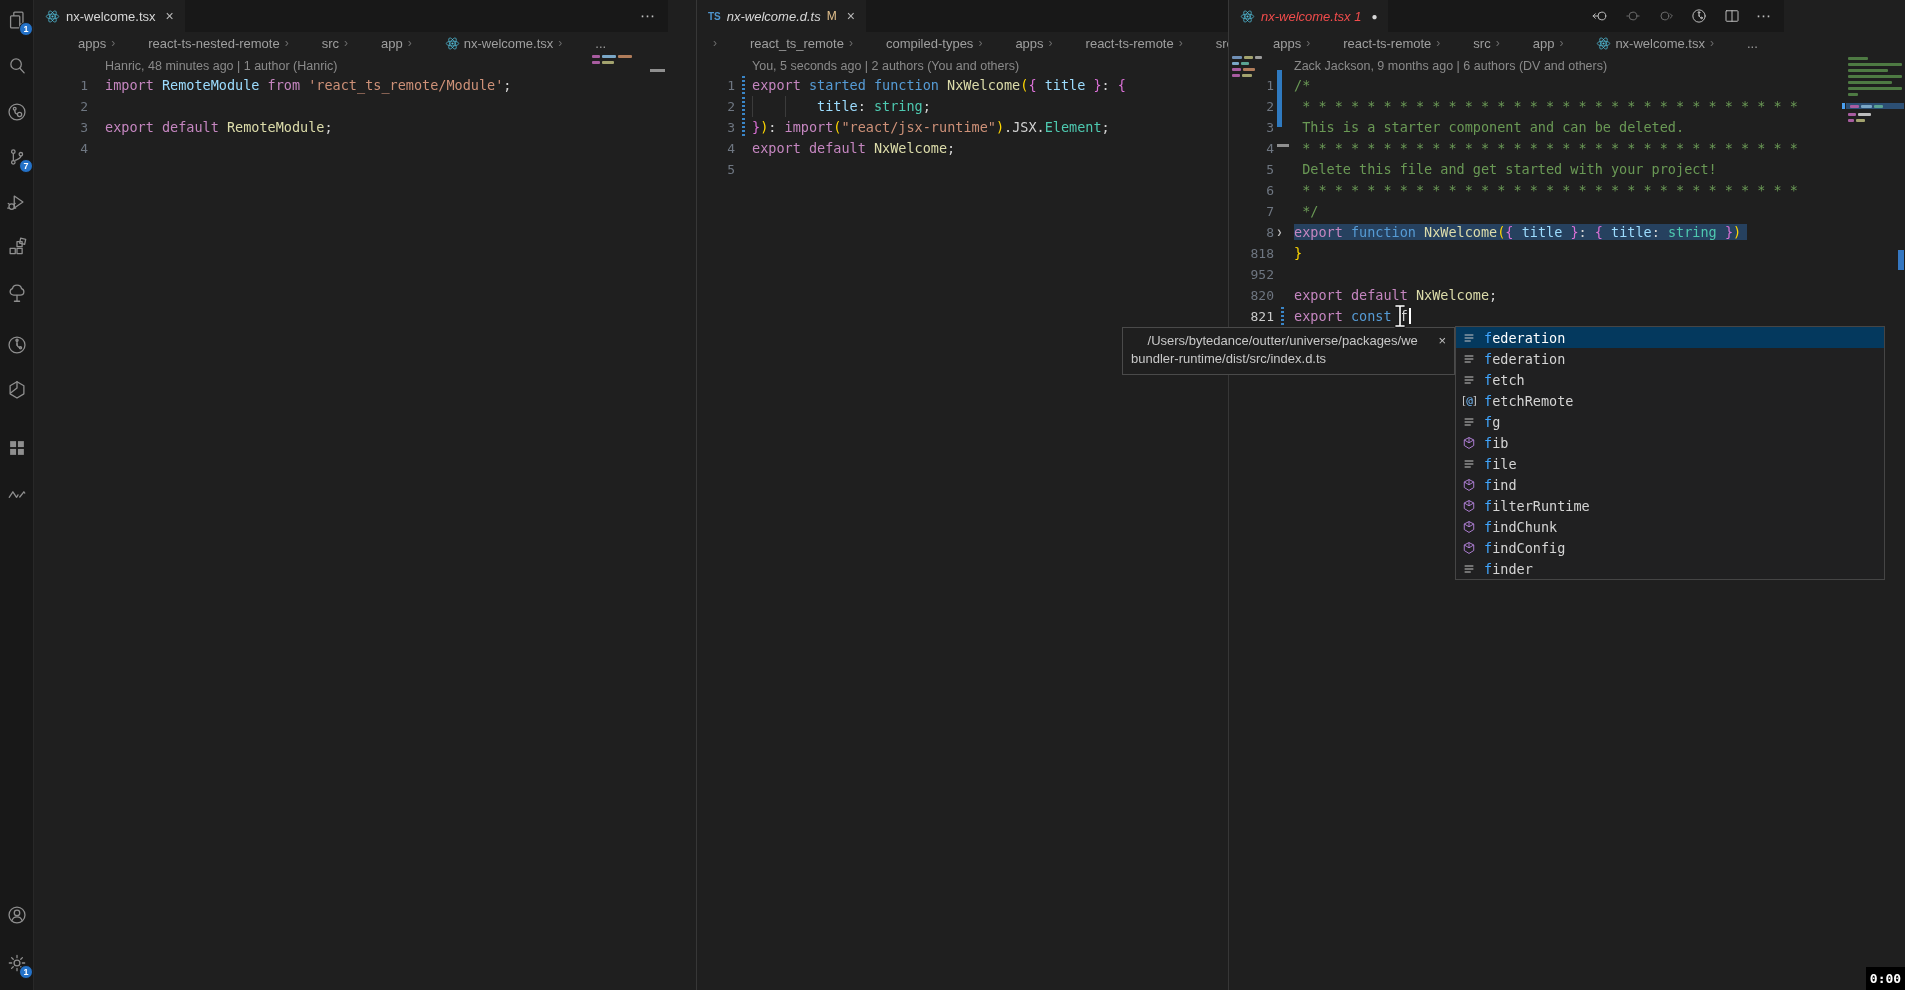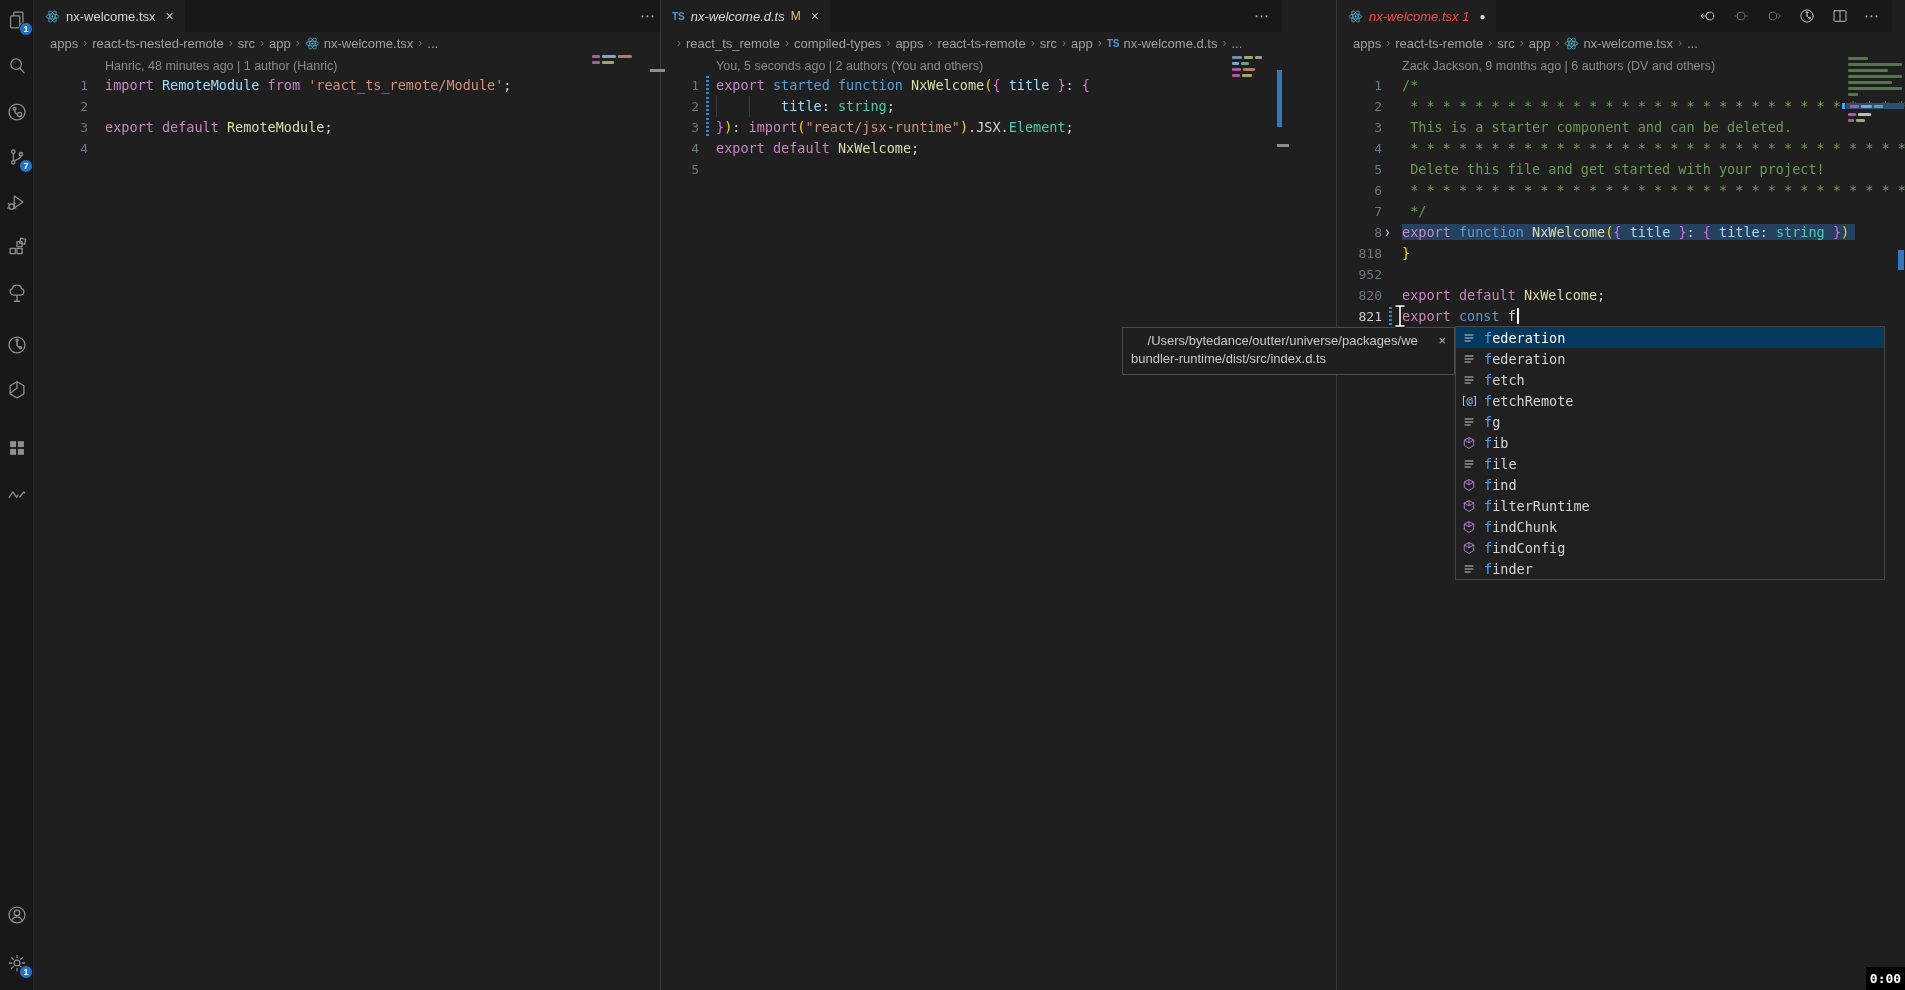--- a/index.html
+++ b/index.html
@@ -24,21 +24,21 @@
   .tab .git-m { color:#e2c08d; font-size:12px; }
   .tab .close { color:#b9b9b9; font-size:14px; margin-left:4px; cursor:pointer; }
   .tab .dirty { color:#d7d7d7; font-size:10px; margin-left:4px; }
   .tab-actions { display:flex; align-items:center; gap:15px; padding:0 12px; color:#c5c5c5; }
   .tab-actions .act { cursor:pointer; display:flex; align-items:center; }
   .tab-actions svg { width:18px; height:18px; stroke:#bfbfbf; fill:none; stroke-width:1.3; stroke-linecap:round; stroke-linejoin:round; }
   .tab-actions .dim svg { stroke:#6d6d6d; }
   .more-glyph { font-size:15px; letter-spacing:1px; color:#bfbfbf; }
   .breadcrumbs { height:22px; display:flex; align-items:center; gap:5px; font-size:13px; color:#9f9f9f; padding-left:16px; white-space:nowrap; overflow:hidden; }
   .breadcrumbs .sep { color:#6b6b6b; font-size:12px; }
-  .breadcrumbs .bc-item { display:flex; align-items:center; gap:4px; cursor:pointer; }
+  .breadcrumbs .bc-item { display:flex; align-items:center; gap:4px; cursor:pointer;margin-left:28px; }
   
   .codearea { position:absolute; top:54px; left:0; right:0; bottom:0;
     font-family:"DejaVu Sans Mono","Liberation Mono",monospace; font-size:13.5px; line-height:21px; }
   .row { position:relative; height:21px; white-space:pre; }
   .num { position:absolute; left:0; top:0; width:var(--numw); text-align:right; color:#6e7681; font-size:13px; }
   .num.active { color:#cccccc; }
   .codetext { position:absolute; left:var(--codex); top:0; height:21px; }
   .blame { position:absolute; left:var(--codex); top:2px; color:#8a8a8a; font-size:12.5px; font-family:"Liberation Sans",sans-serif; }
   .modbar { position:absolute; left:calc(var(--numw) + 7px); top:1px; width:3px; height:19px;
     background:repeating-linear-gradient(180deg,#3a86c8 0 2px,transparent 2px 4px); }
@@ -256,21 +256,21 @@
       </span>
     </div>
     <div class="codearea">
       <div class="row"><span class="blame">Hanric, 48 minutes ago | 1 author (Hanric)</span></div>
       <div class="row"><span class="num">1</span><span class="codetext"><span class="kw">import </span><span class="vr">RemoteModule</span><span class="kw"> from </span><span class="st">'react_ts_remote/Module'</span><span class="pn">;</span></span></div>
       <div class="row"><span class="num">2</span><span class="codetext"></span></div>
       <div class="row"><span class="num">3</span><span class="codetext"><span class="kw">export default </span><span class="fn">RemoteModule</span><span class="pn">;</span></span></div>
       <div class="row"><span class="num">4</span><span class="codetext"></span></div>
     </div>
   </section>
-<section class="pane bordered" id="pane-middle" style="left:660px;width:622px;--numw:38px;--codex:55px">
+<section class="pane bordered" id="pane-middle" style="left:696px;width:622px;--numw:38px;--codex:55px">
     <div class="tabbar">
       <div class="tab">
         <span class="icn" style="display: inline-flex; align-items: center;">
           <span class="tsbadge">TS</span>
         </span>
         <span class="label italic">nx-welcome.d.ts</span>
         <span class="git-m">M</span>
         <span class="close">×</span>
       </div>
       <div class="tab-actions">
@@ -318,21 +318,21 @@
     </div>
     <div class="codearea">
       <div class="row"><span class="blame">You, 5 seconds ago | 2 authors (You and others)</span></div>
       <div class="row"><span class="num">1</span><span class="modbar"></span><span class="codetext"><span class="kw">export </span><span class="kw2">started function </span><span class="fn">NxWelcome</span><span class="b1">(</span><span class="b2">{ </span><span class="vr">title</span><span class="b2"> }</span><span class="pn">: </span><span class="b2">{</span></span></div>
       <div class="row"><span class="num">2</span><span class="modbar"></span><span class="codetext"><span class="ig"></span><span class="ig"></span><span class="vr">title</span><span class="pn">: </span><span class="ty">string</span><span class="pn">;</span></span></div>
       <div class="row"><span class="num">3</span><span class="modbar"></span><span class="codetext"><span class="b2">}</span><span class="b1">)</span><span class="pn">: </span><span class="kw">import</span><span class="b1">(</span><span class="st">"react/jsx-runtime"</span><span class="b1">)</span><span class="pn">.JSX.</span><span class="ty">Element</span><span class="pn">;</span></span></div>
       <div class="row"><span class="num">4</span><span class="codetext"><span class="kw">export default </span><span class="fn">NxWelcome</span><span class="pn">;</span></span></div>
       <div class="row"><span class="num">5</span><span class="codetext"></span></div>
     </div>
   </section>
-<section class="pane bordered" id="pane-right" style="left:1336px;width:556px;--numw:45px;--codex:65px">
+<section class="pane bordered" id="pane-right" style="left:1228px;width:556px;--numw:45px;--codex:65px">
     <div class="tabbar">
       <div class="tab">
         <span class="icn" style="display: inline-flex; align-items: center;">
           <svg viewBox="0 0 24 24" width="15" height="15" fill="none" stroke="#53c1de" stroke-width="1.1">
             <ellipse cx="12" cy="12" rx="10" ry="3.9"></ellipse>
             <ellipse cx="12" cy="12" rx="10" ry="3.9" transform="rotate(60 12 12)"></ellipse>
             <ellipse cx="12" cy="12" rx="10" ry="3.9" transform="rotate(120 12 12)"></ellipse>
             <circle cx="12" cy="12" r="1.7" fill="#53c1de" stroke="none"></circle>
           </svg>
         </span>

